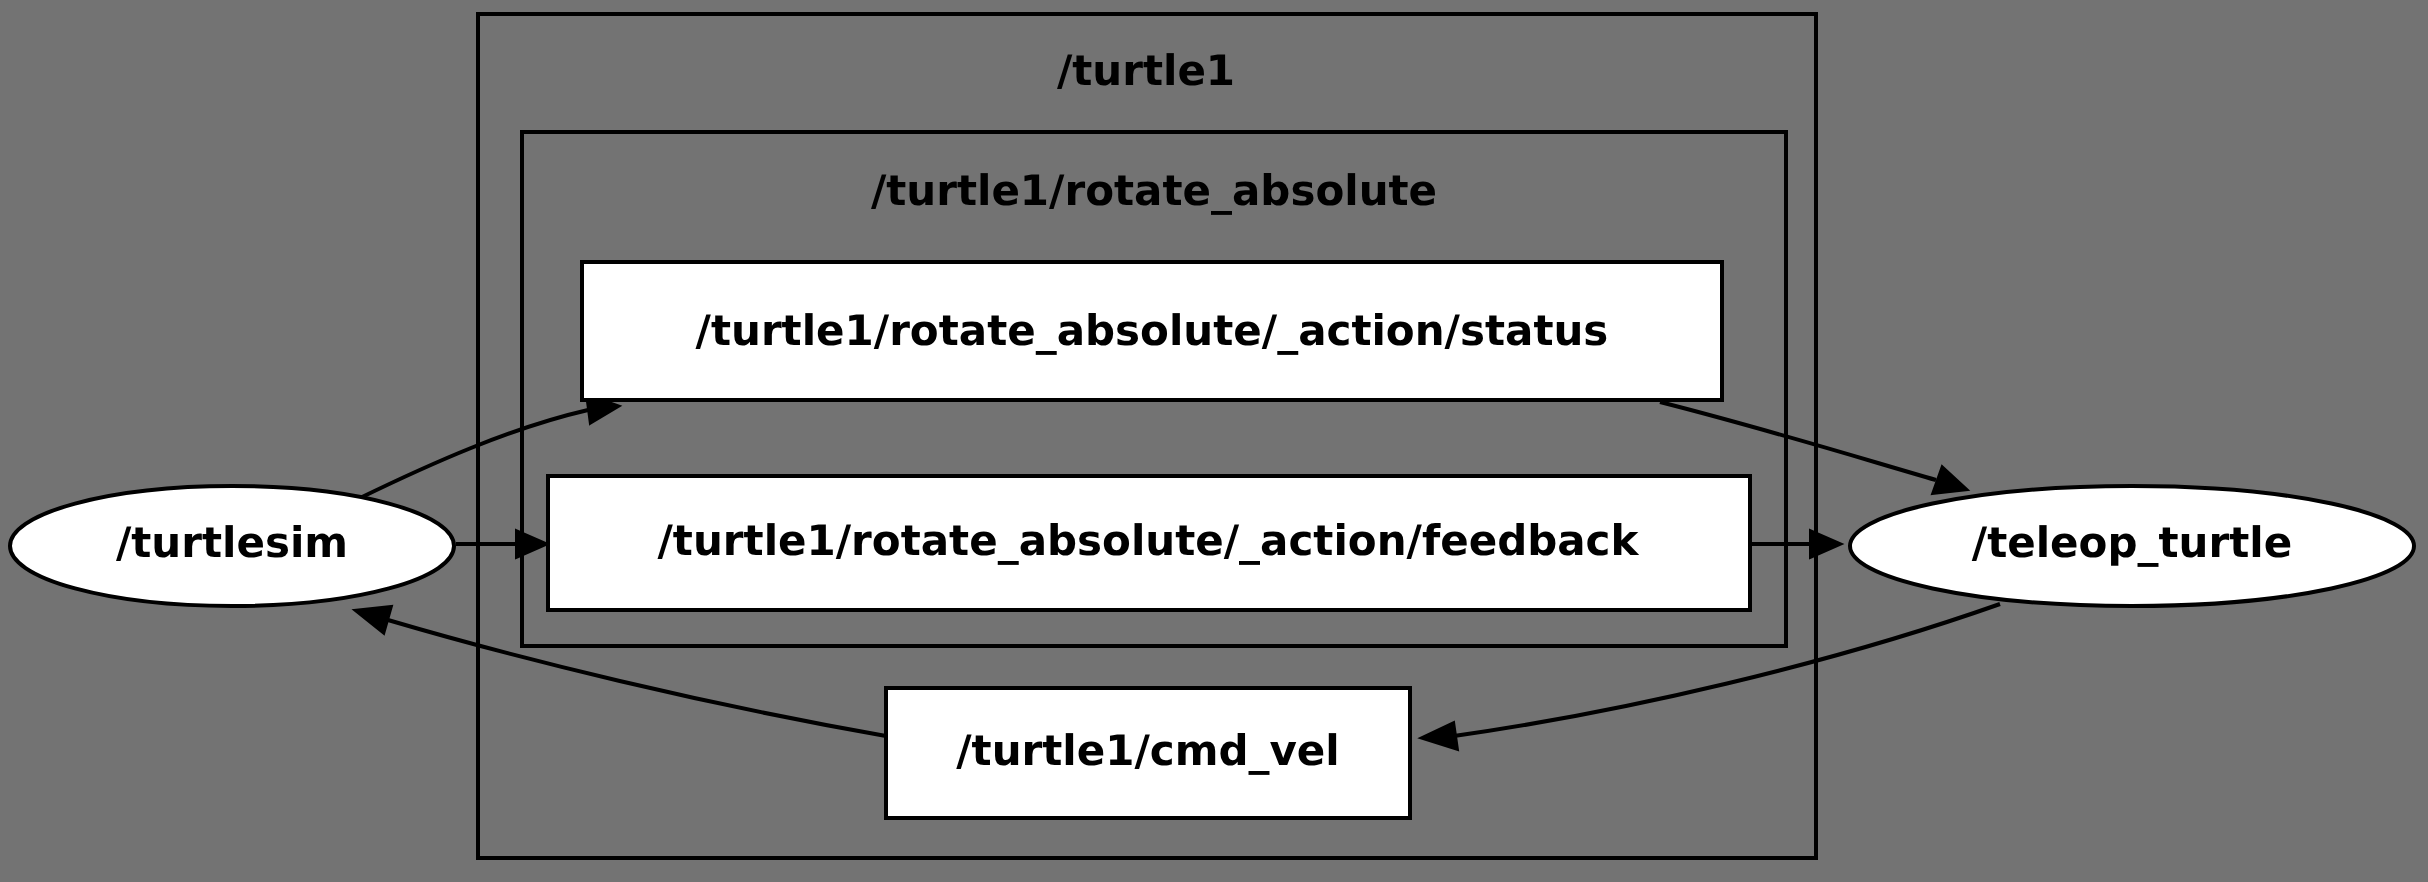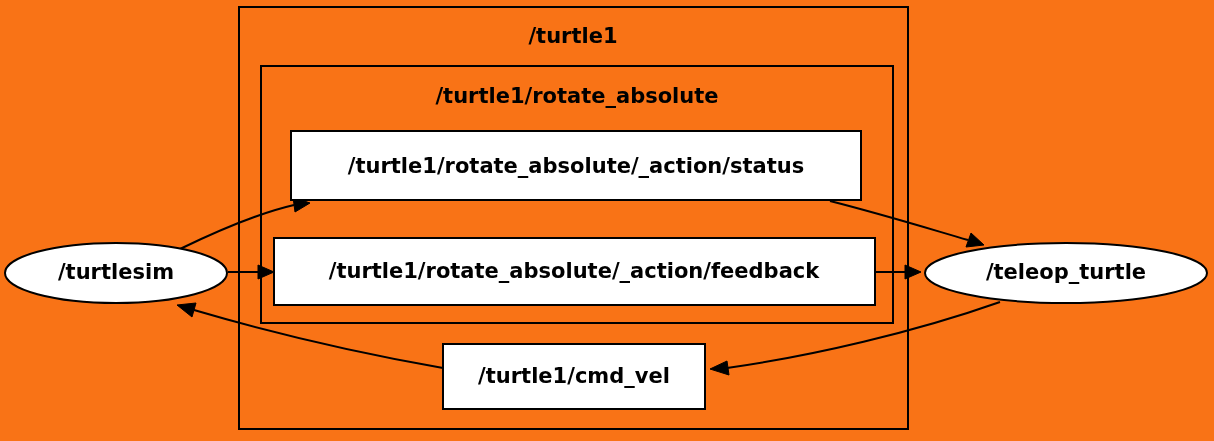--- a/index.html
+++ b/index.html
@@ -10,21 +10,21 @@
   body {
     width: 1214px;
     height: 441px;
     font-family: "DejaVu Sans", sans-serif;
     overflow: hidden;
   }
   #graph-root {
     position: relative;
     width: 1214px;
     height: 441px;
-    background: #f97316;
+    background: #737373;
   }
   svg#graph-svg {
     display: block;
     width: 1214px;
     height: 441px;
   }
   .node-shape {
     fill: #ffffff;
     stroke: #000000;
     stroke-width: 2;

